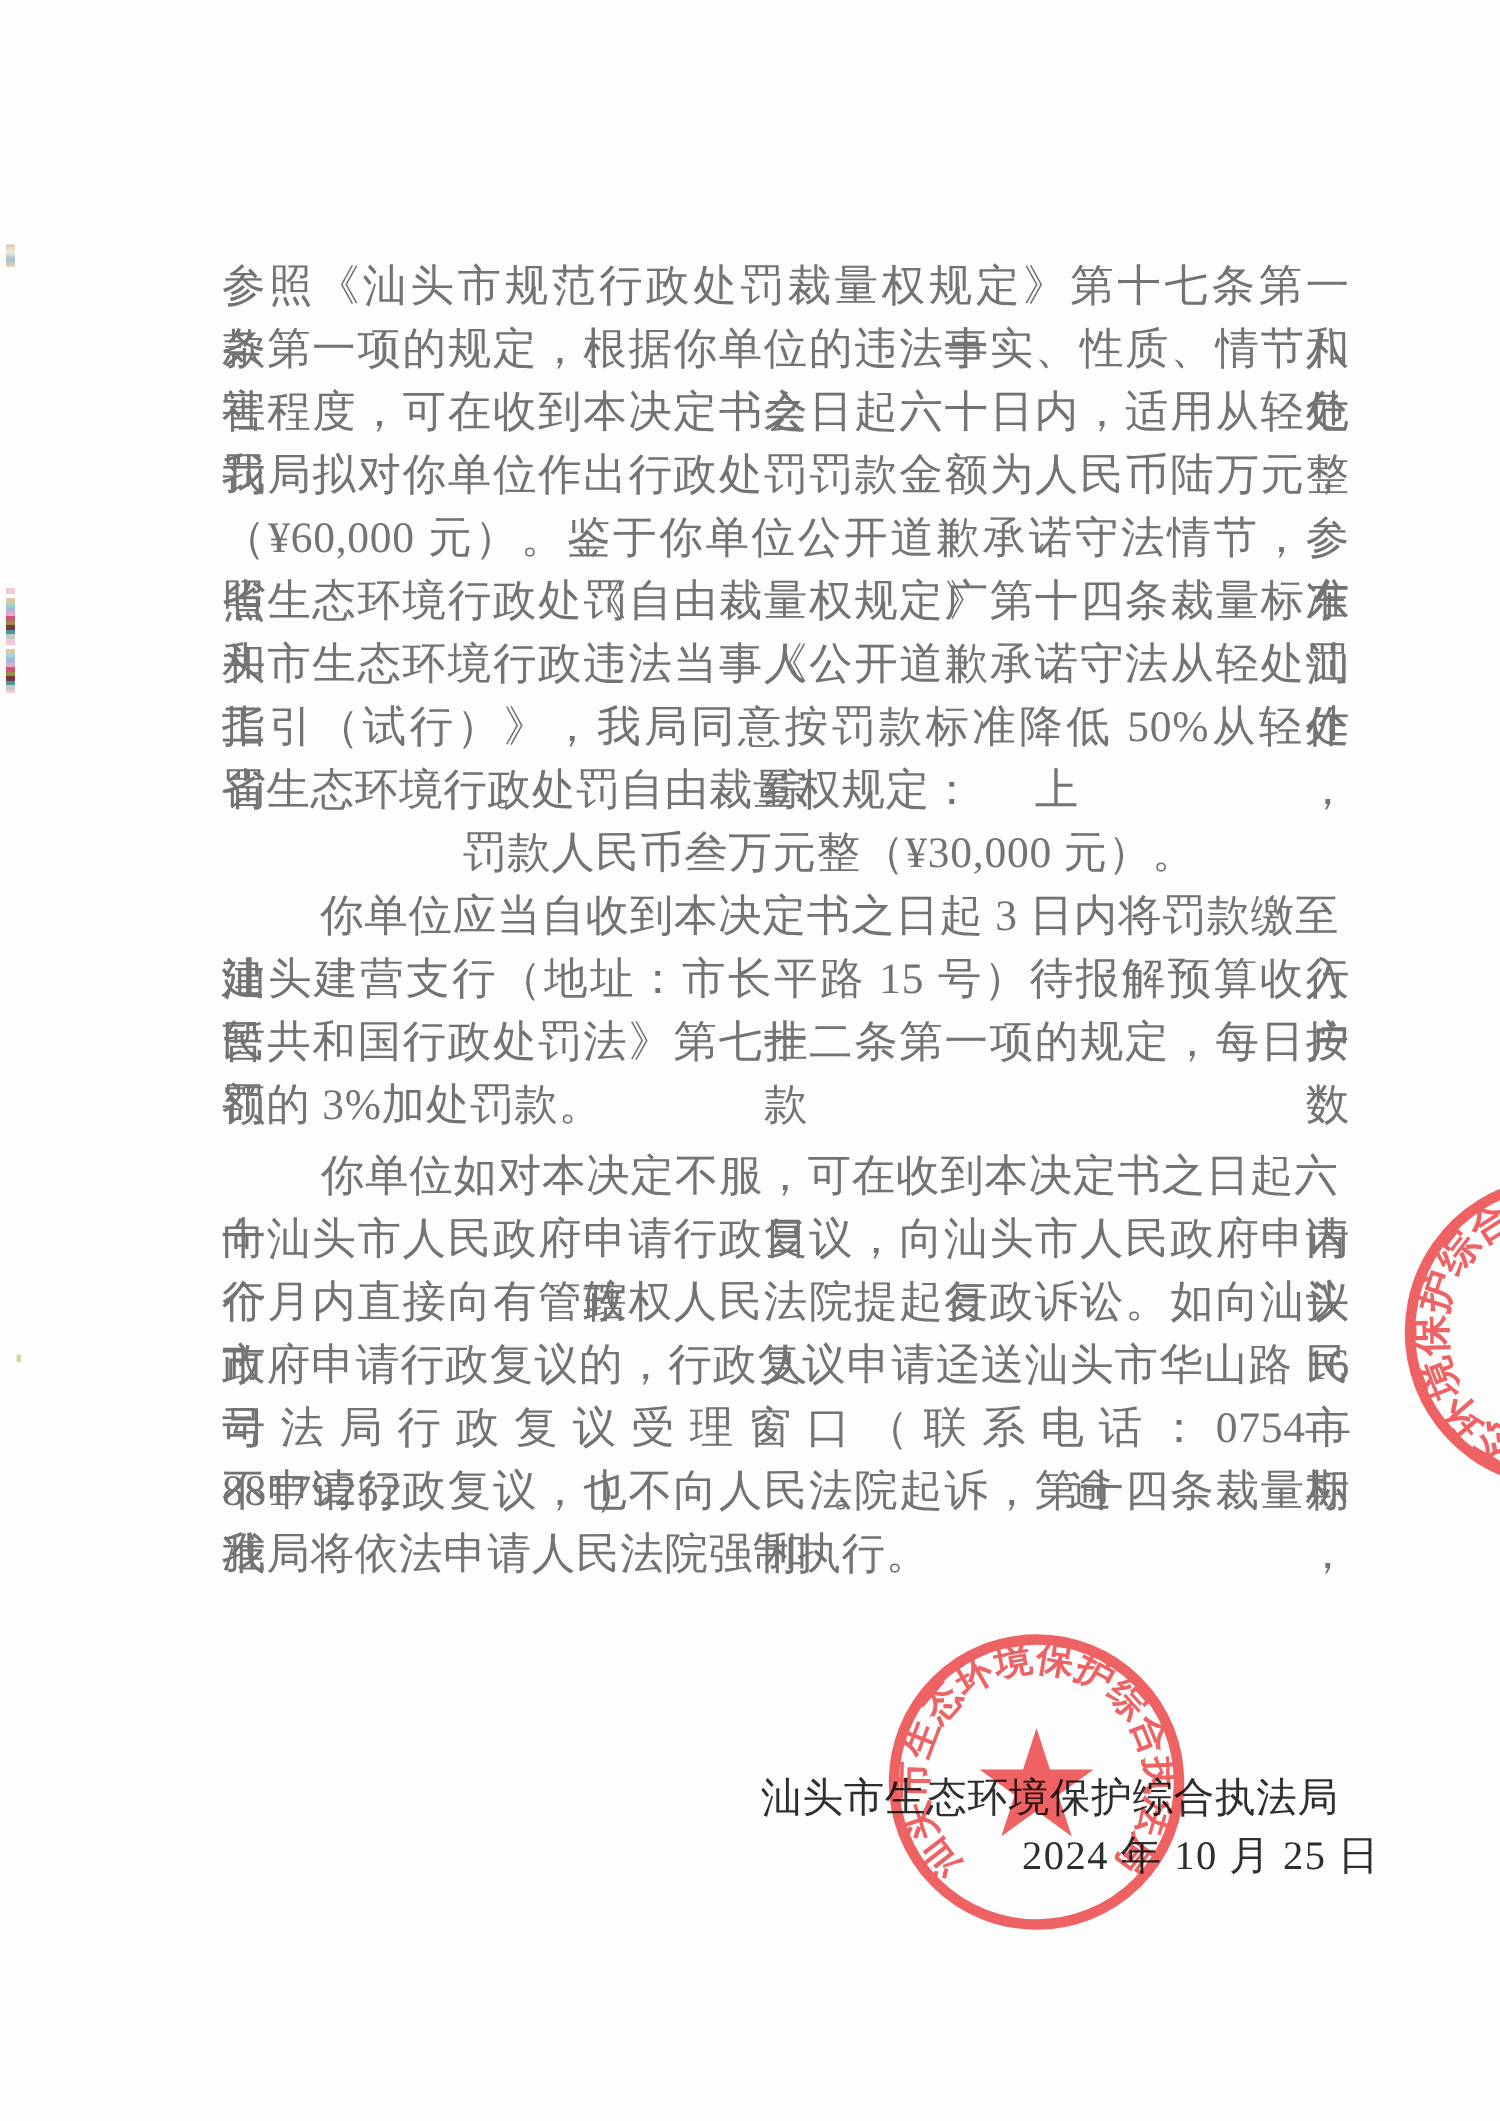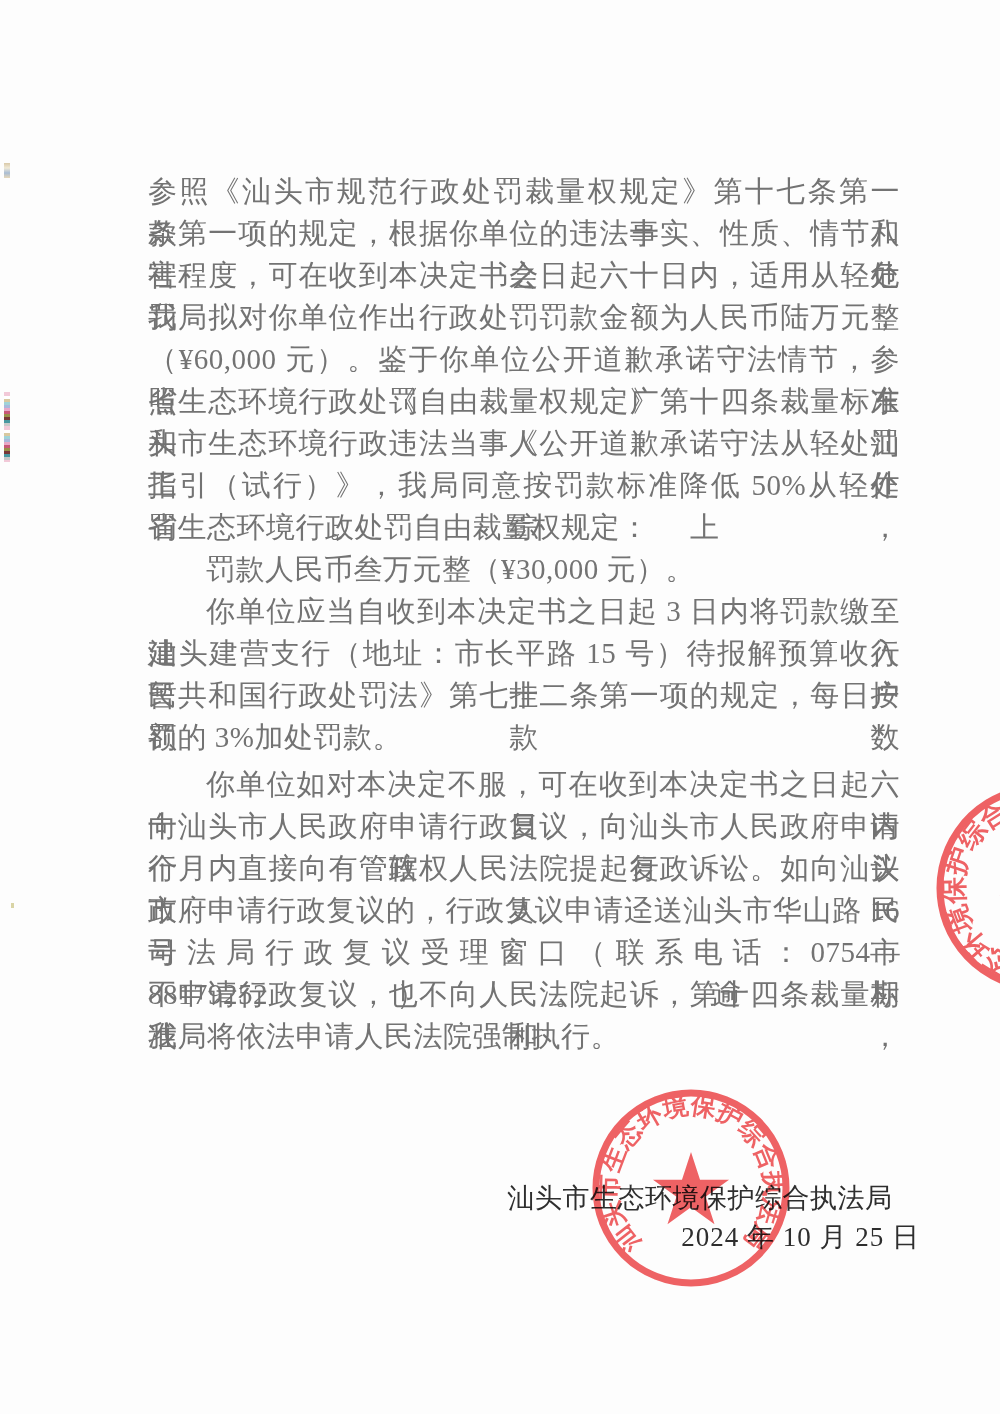--- a/index.html
+++ b/index.html
@@ -27,21 +27,21 @@
     height: 42px;
     line-height: 42px;
     white-space: nowrap;
     letter-spacing: 0.5px;
   }
   .doc-body .line.j {
     white-space: normal;
     text-align: justify;
     text-align-last: justify;
   }
-  .doc-body .line.ind { text-indent: 58px; }
+  .doc-body .line.ind { text-indent: 58px; text-align: center; }
 
   
   .signature {
     position: absolute;
     left: 480px; top: 1180px; width: 440px;
     text-align: center;
     font-size: 27px; letter-spacing: 0.5px;
     color: #2e2e2e;
   }
   .issue-date {

